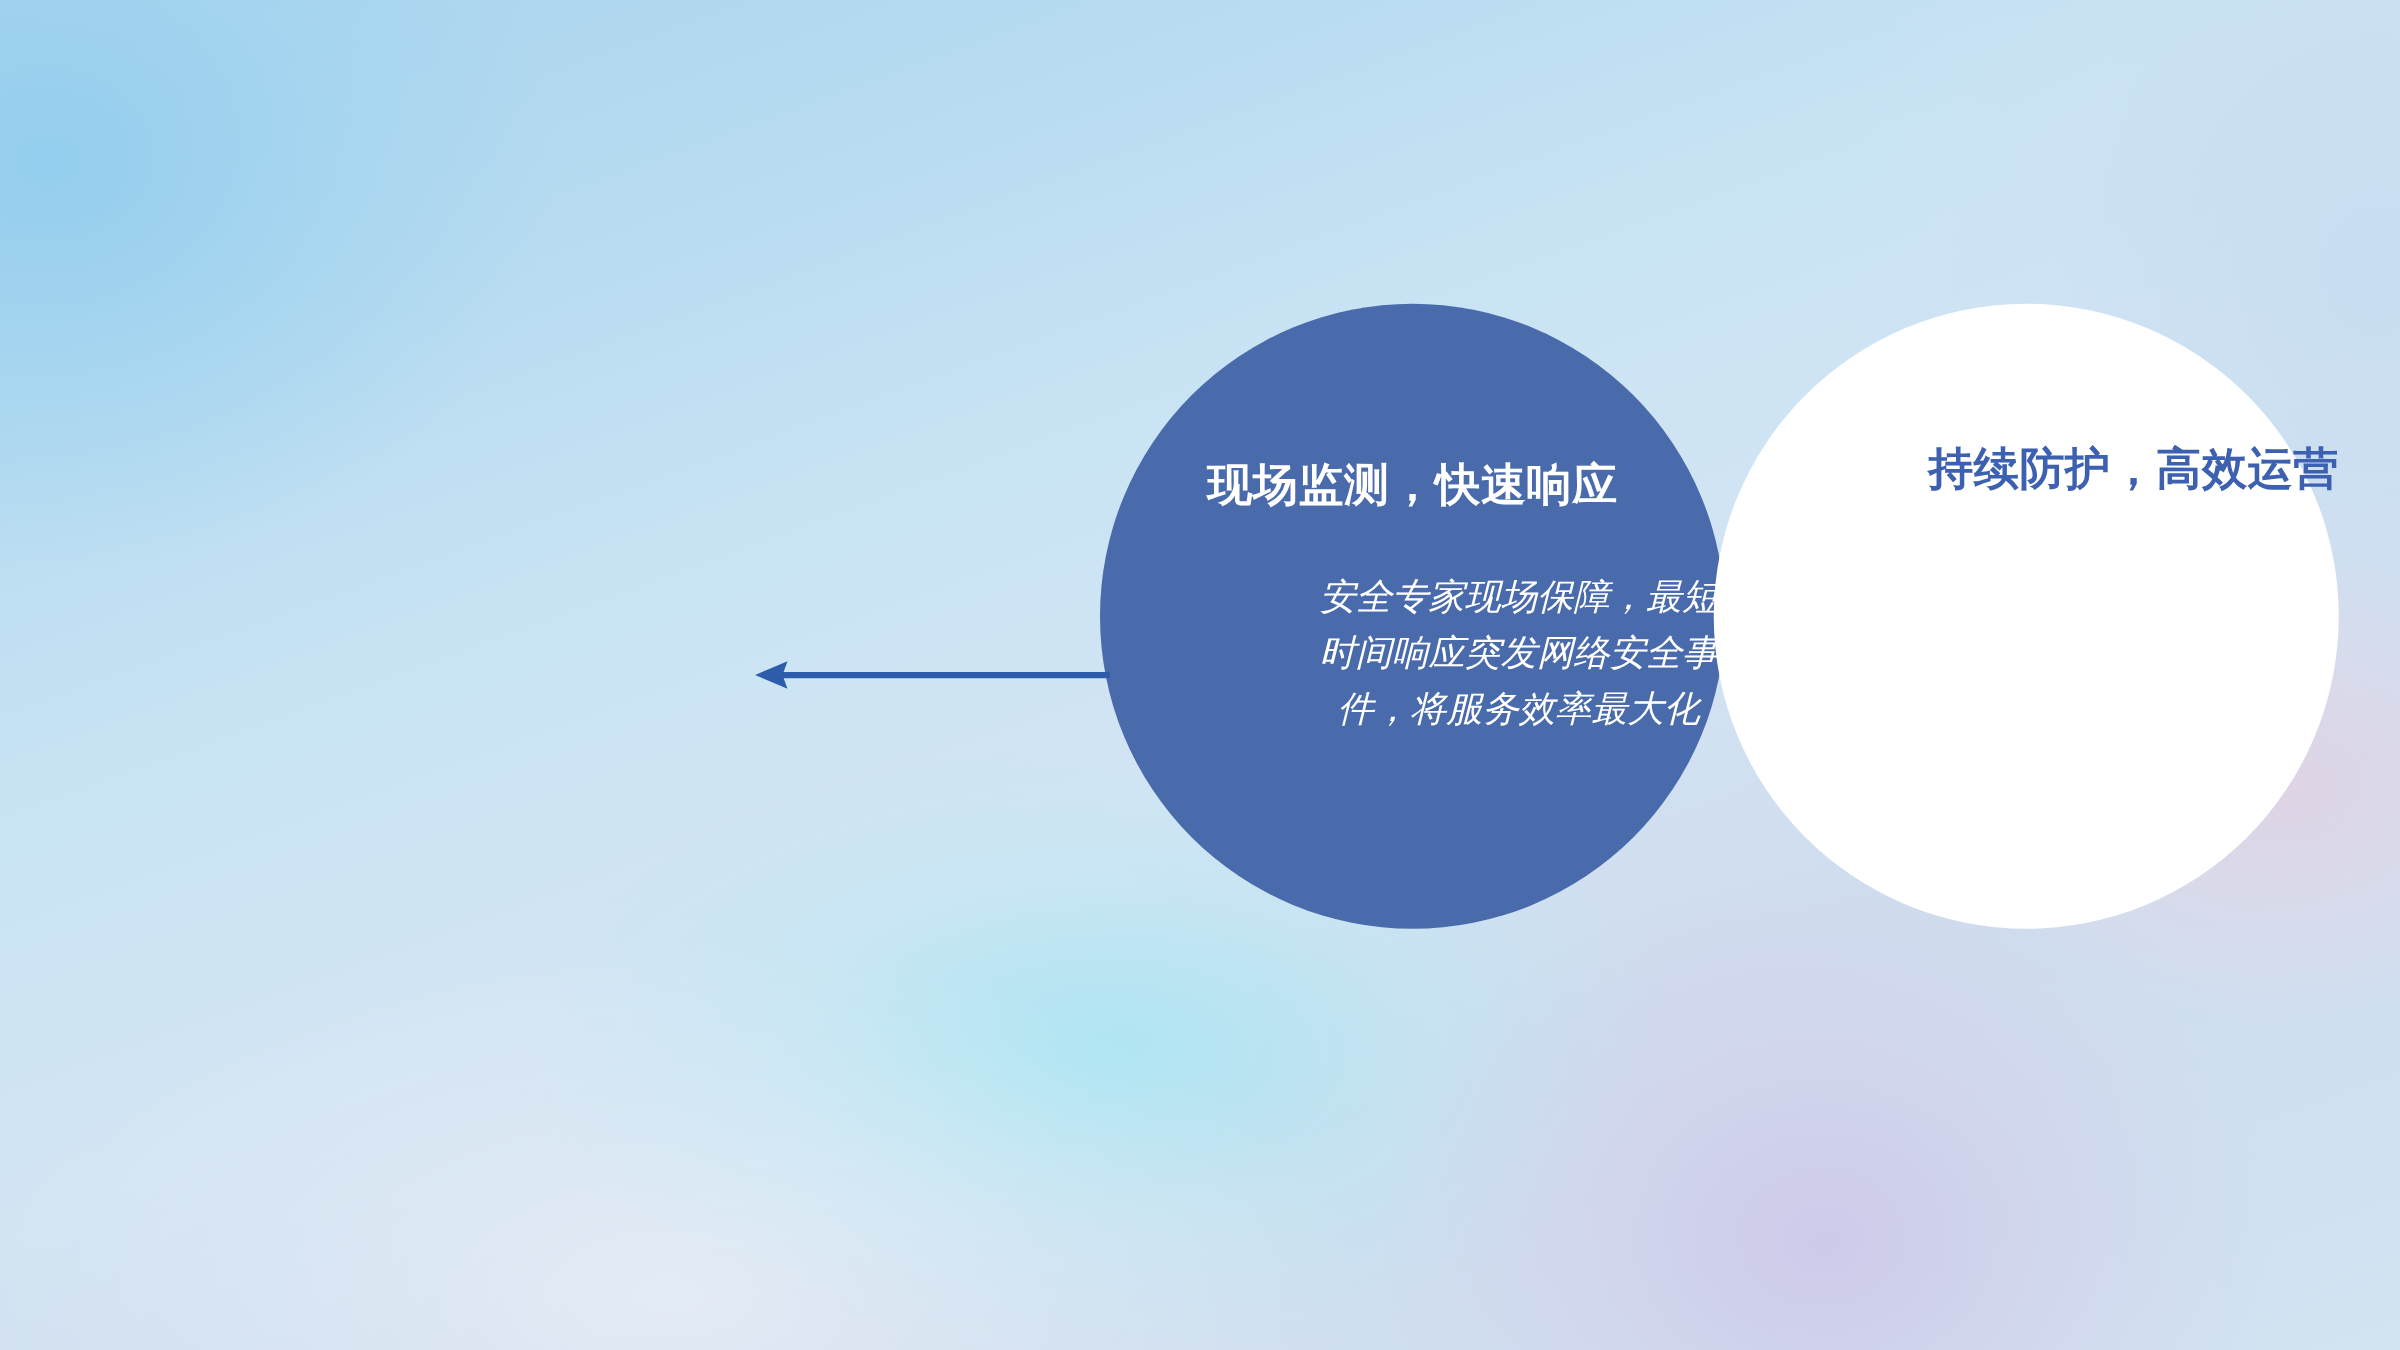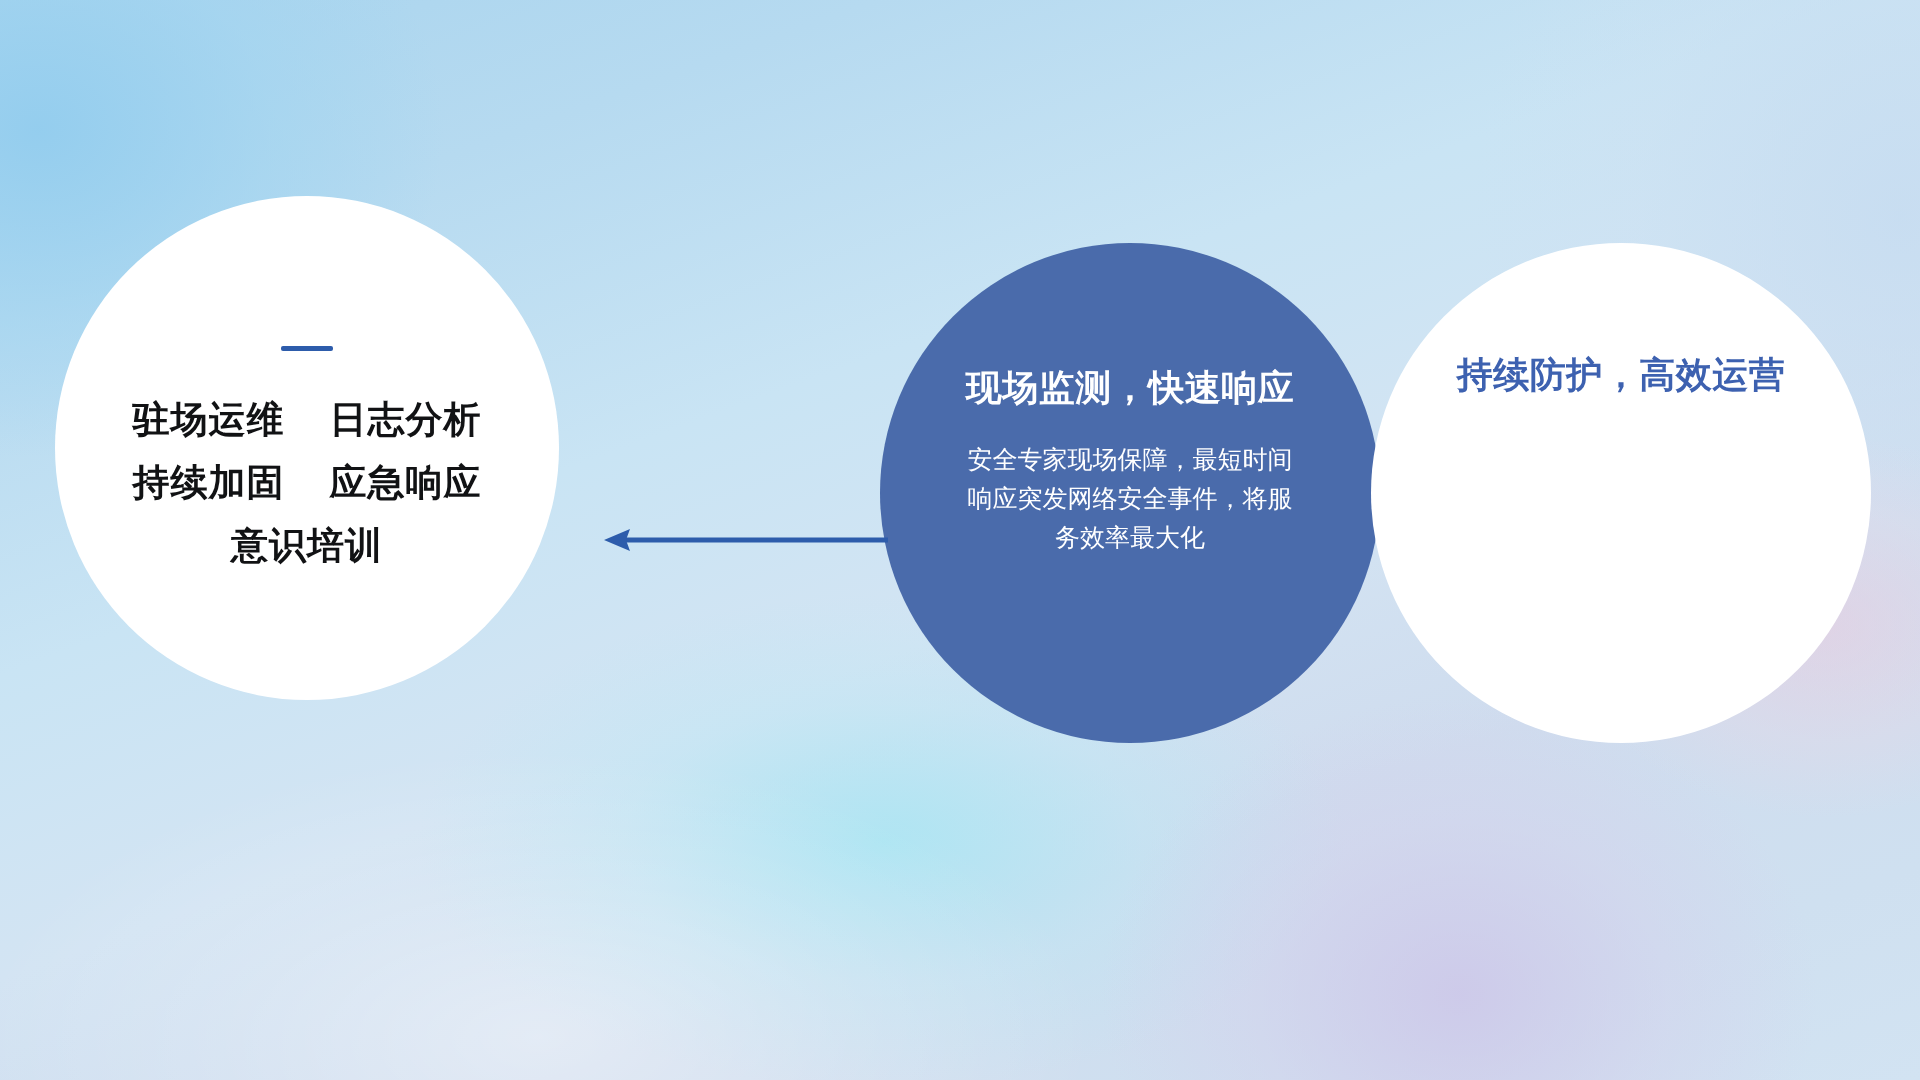--- a/index.html
+++ b/index.html
@@ -133,41 +133,42 @@
   }
 
   .circle-body {
     position: absolute;
     left: 0;
     top: 0;
     width: 100%;
     height: 100%;
     display: flex;
     flex-direction: column;
-    align-items: center;
+    align-items: flex-end;
     box-sizing: border-box;
     padding-top: 110px;
   }
 
   .circle-title {
     font-size: 36px;
     font-weight: 700;
     letter-spacing: 0.5px;
     line-height: 1.2;
     white-space: nowrap;
   }
   #circle-mid .circle-title { color: #ffffff; }
   #circle-right .circle-title { color: #3d61b0; }
 
   .circle-text {
-    margin-top: 44px;
-    font-size: 25px;
+    margin-top: 60px;
+    font-size: 29px;
     line-height: 1.55;
     text-align: center;
     width: 330px;
+    font-style: italic;
   }
   #circle-mid .circle-text { color: #ffffff; }
   #circle-right .circle-text { color: #1a1a1a; }
 
   
   #mid-title-holder {
     position: absolute;
     left: 880px;
     top: 353px;
     width: 500px;
@@ -193,28 +194,20 @@
 <div id="slide">
 
   <div class="bg-layer bg-base"></div>
   <div class="bg-layer bg-glow-topleft"></div>
   <div class="bg-layer bg-glow-blueR"></div>
   <div class="bg-layer bg-glow-cyan"></div>
   <div class="bg-layer bg-glow-violet"></div>
   <div class="bg-layer bg-glow-pink"></div>
   <div class="bg-layer bg-glow-white"></div>
 
-  <div class="circle" id="circle-left">
-    <div class="accent-bar"></div>
-    <div class="left-lines">
-      <div class="left-line">驻场运维    日志分析</div>
-      <div class="left-line">持续加固    应急响应</div>
-      <div class="left-line">意识培训</div>
-    </div>
-  </div>
 
   <svg id="arrow" viewBox="0 0 290 40">
     <line x1="288" y1="20" x2="22" y2="20" stroke="#2d5cab" stroke-width="5"></line>
     <polygon points="4,20 30,9 26,20 30,31" fill="#2d5cab"></polygon>
   </svg>
 
   <div class="circle" id="circle-mid">
     <div class="circle-body">
       <div class="circle-title" style="visibility:hidden">现场监测，快速响应</div>
       <div class="circle-text">安全专家现场保障，最短时间响应突发网络安全事件，将服务效率最大化</div>

